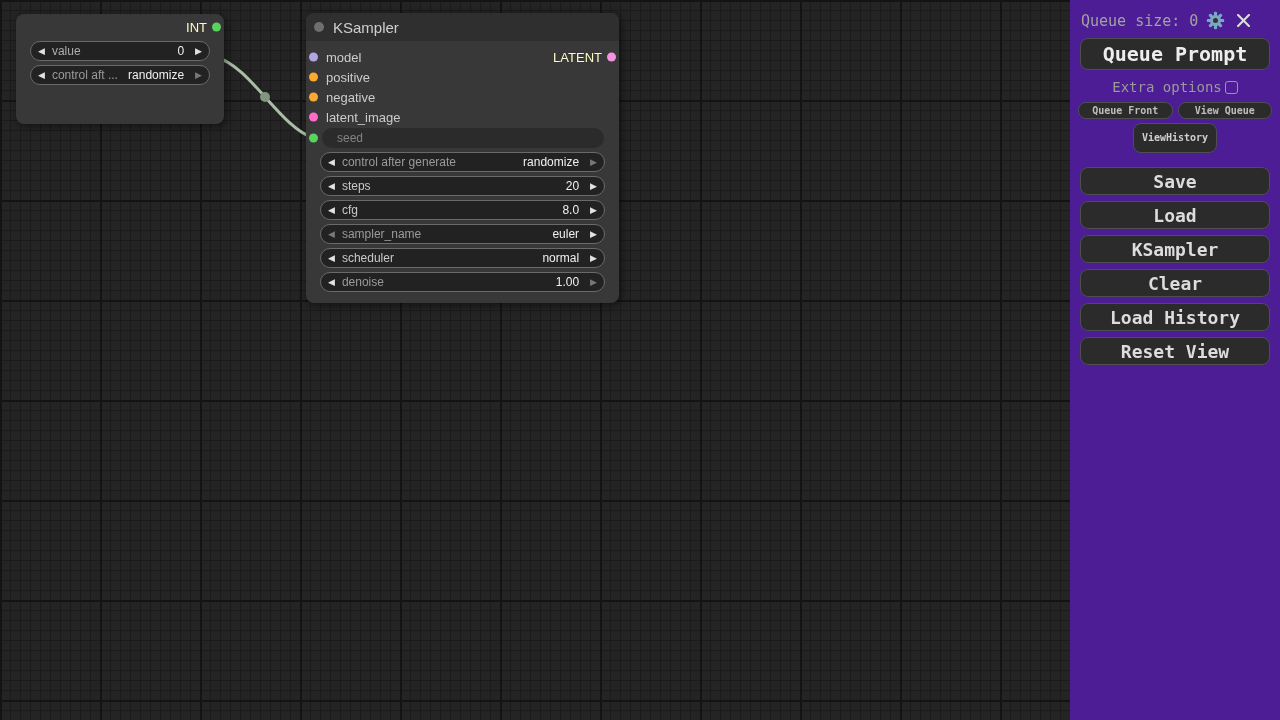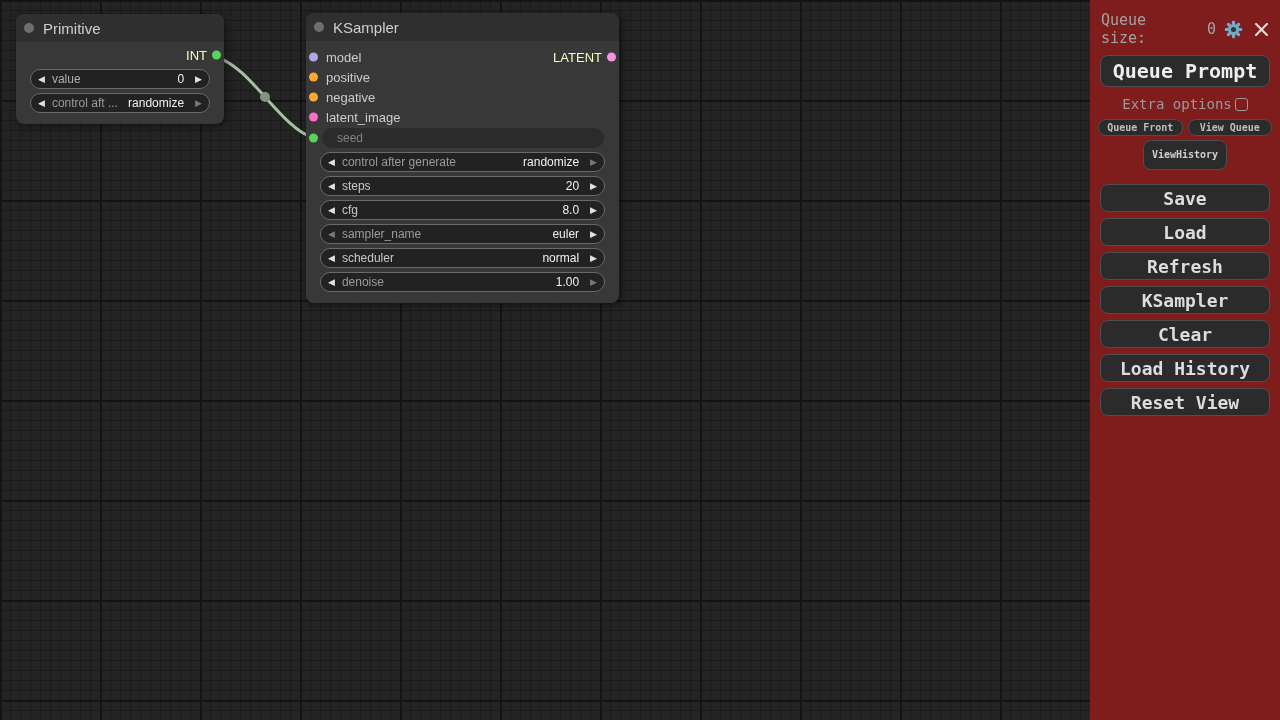--- a/index.html
+++ b/index.html
@@ -35,21 +35,21 @@
   .w-label{margin-left:7px;color:#adadad;flex:1;white-space:nowrap;overflow:hidden;}
   .w-label.bright{color:#c9c9c9;}
   .w-label.dim-l{color:#9a9a9a;}
   .w-value{margin-left:auto;margin-right:11px;color:#f0f0f0;white-space:nowrap;}
   .seed-row{height:20px;position:relative;margin-top:1px;}
   .seed-pill{box-sizing:border-box;position:absolute;left:16px;right:15px;top:0;height:20px;
     border-radius:10px;background:#2b2b2b;display:flex;align-items:center;
     padding-left:15px;font-size:12px;color:#828282;}
   .ks-body{padding-top:6px;}
   
-  .sidebar{position:absolute;right:0;top:0;width:190px;height:720px;background:#7f1d1d;
+  .sidebar{position:absolute;right:0;top:0;width:210px;height:720px;background:#4c1d95;
     font-family:"DejaVu Sans Mono","Liberation Mono",monospace;box-sizing:border-box;}
   .sb-header{display:flex;align-items:center;padding:11px 12px 0 11px;color:#a2a2a2;font-size:15px;}
   .qs-value{margin-left:9px;}
   .gear{margin-left:8px;flex:none;display:flex;cursor:pointer;}
   .close-x{margin-left:12px;flex:none;display:flex;cursor:pointer;}
   .btn{box-sizing:border-box;background:#2b2b2b;border:1px solid #4e4e4e;border-radius:8px;
     color:#dcdcdc;display:flex;align-items:center;justify-content:center;cursor:pointer;font-weight:bold;}
   .qp-btn{margin:8px 10px 0;height:32px;font-size:20px;color:#ededed;}
   .extra-row{display:flex;align-items:center;justify-content:center;margin-top:9px;
     color:#9a9a9a;font-size:14px;}
@@ -66,24 +66,20 @@
 <body>
 
 <div class="canvas">
 
   <svg class="links" width="1090" height="720">
     <path d="M215,57 C250,65 280,128 314,138" fill="none" stroke-width="3" stroke-linecap="round" stroke="#a9bfa5"></path>
     <circle cx="265" cy="97" r="5" fill="#82957e"></circle>
   </svg>
 
   <div class="node" style="left:16px;top:14px;width:208px;height:110px;">
-    <div class="node-title">
-      <span class="title-dot"></span>
-      <span>Primitive</span>
-    </div>
     <div class="p-output-row">
       <div class="out-slot">
         <span class="out-label">INT</span>
       </div>
       <span class="io-dot out-dot" style="background-color: rgb(86, 212, 91);"></span>
     </div>
     <div class="widget" style="margin-top:1px;">
       <span class="w-arrow">◀</span>
       <span class="w-label">value</span>
       <span class="w-value">0</span>
@@ -205,19 +201,18 @@
   </div>
 
   <div class="btn vh-btn">
     <span>View</span>
     <span>History</span>
   </div>
 
   <div class="sb-buttons">
     <div class="btn sb-btn">Save</div>
     <div class="btn sb-btn">Load</div>
-    <div class="btn sb-btn">Refresh</div>
     <div class="btn sb-btn">KSampler</div>
     <div class="btn sb-btn">Clear</div>
     <div class="btn sb-btn">Load History</div>
     <div class="btn sb-btn">Reset View</div>
   </div>
 </div>
 
 </body></html>

